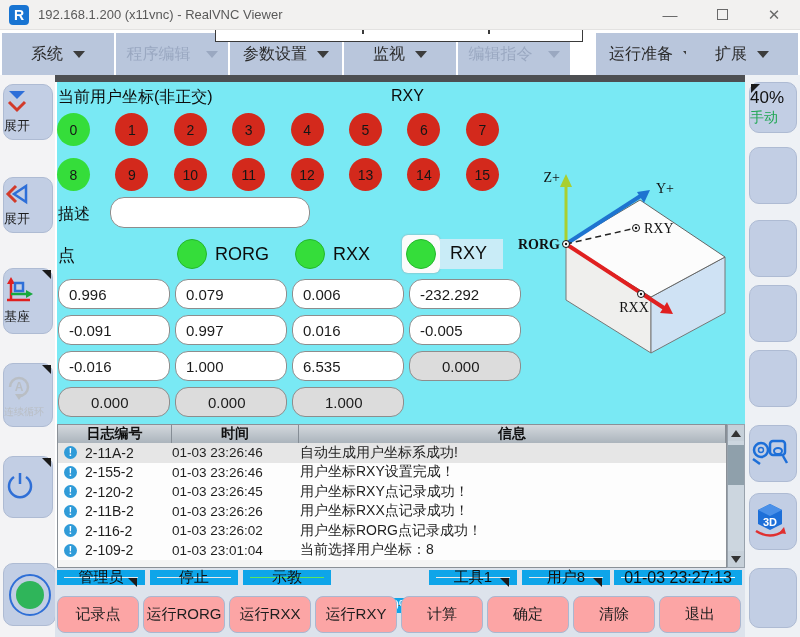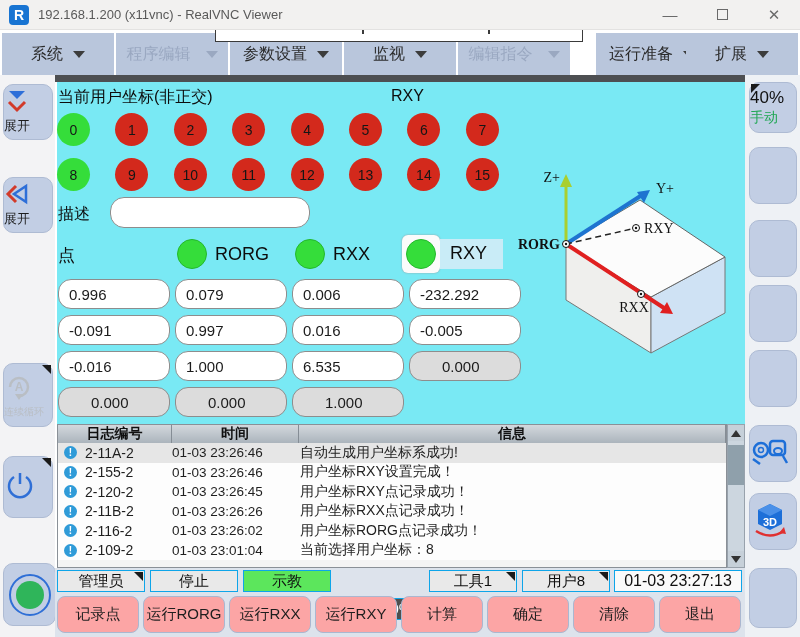--- a/index.html
+++ b/index.html
@@ -98,22 +98,22 @@
   .sc-btn { position:absolute; left:0; width:16px; height:16px; background:#c6d0d9;
             display:flex; align-items:center; justify-content:center; }
   .tri-up { width:0; height:0; border-left:5px solid transparent; border-right:5px solid transparent;
             border-bottom:7px solid #333; }
   .tri-down { width:0; height:0; border-left:5px solid transparent; border-right:5px solid transparent;
               border-top:7px solid #333; }
   .sc-thumb { position:absolute; left:0; top:20px; width:16px; height:40px; background:#8fa0ab; }
 
   
   .bottom-bg { left:55px; top:568px; width:690px; height:69px; background:#dde3ec; }
-  .status-item { position:absolute; top:570px; height:22px; background:#e9e9e9;
-                 border:1px solid #0ea5e9; display:flex; align-items:center; justify-content:center;
+  .status-item { position:absolute; top:570px; height:15px; background:#e9e9e9;
+                 border:7px solid #0ea5e9; display:flex; align-items:center; justify-content:center;
                  font-size:15px; color:#0f0f0f; }
   .status-item.green { background:#5ce65c; }
   .status-item.dark { background:#4f4f4f; color:#fff; }
   .status-item.time { background:#fafafa; font-size:16px; }
   .bbtn { position:absolute; top:596px; width:82px; height:37px; background:#fca5a5;
           border:1px solid #aab7d0; border-radius:8px; display:flex; align-items:center;
           justify-content:center; font-size:15px; color:#1e1e1e; }
   .servo-btn { left:3px; top:563px; width:53px; height:63px; background:#c2cee4;
                border:1px solid #aebbd3; border-radius:10px; display:flex; align-items:center;
                justify-content:center; }
@@ -185,20 +185,32 @@
       </svg></span>
     <span>展开</span>
   </div>
   <div class="abs sbtn" style="left:3px;top:177px;width:50px;height:56px">
     <span>
       <svg width="26" height="24" viewBox="0 0 26 24">
         <polyline points="12,4 4,12 12,20" fill="none" stroke="#d23a2a" stroke-width="3"></polyline>
         <polygon points="22,4 22,20 10,12" fill="none" stroke="#2e6fd8" stroke-width="2.5"></polygon>
       </svg></span>
     <span>展开</span>
+  </div>
+  <div class="abs sbtn mark-tr" style="left:3px;top:268px;width:50px;height:66px">
+    <span>
+      <svg width="30" height="28" viewBox="0 0 30 28">
+        <line x1="7" y1="24" x2="7" y2="5" stroke="#e02020" stroke-width="2.5"></line>
+        <polygon points="7,1 3,8 11,8" fill="#e02020"></polygon>
+        <line x1="3" y1="24" x2="26" y2="24" stroke="#e02020" stroke-width="2.5"></line>
+        <line x1="7" y1="18" x2="25" y2="18" stroke="#17a93c" stroke-width="2.5"></line>
+        <polygon points="29,18 22,14 22,22" fill="#17a93c"></polygon>
+        <rect x="11" y="7" width="8" height="8" fill="none" stroke="#2e6fd8" stroke-width="2.5"></rect>
+      </svg></span>
+    <span>基座</span>
   </div>
   <div class="abs sbtn gray mark-tr" style="left:3px;top:363px;width:50px;height:64px;font-size:10px">
     <span>
       <svg width="30" height="30" viewBox="0 0 30 30">
         <path d="M6,15 A9,9 0 1 1 15,24" fill="none" stroke="#b9bec4" stroke-width="2.5"></path>
         <polygon points="15,28 11,22 19,22" fill="#b9bec4"></polygon>
         <text x="15" y="19" font-size="12" fill="#b9bec4" text-anchor="middle" font-weight="bold">A</text>
       </svg></span>
     <span>连续循环</span>
   </div>

